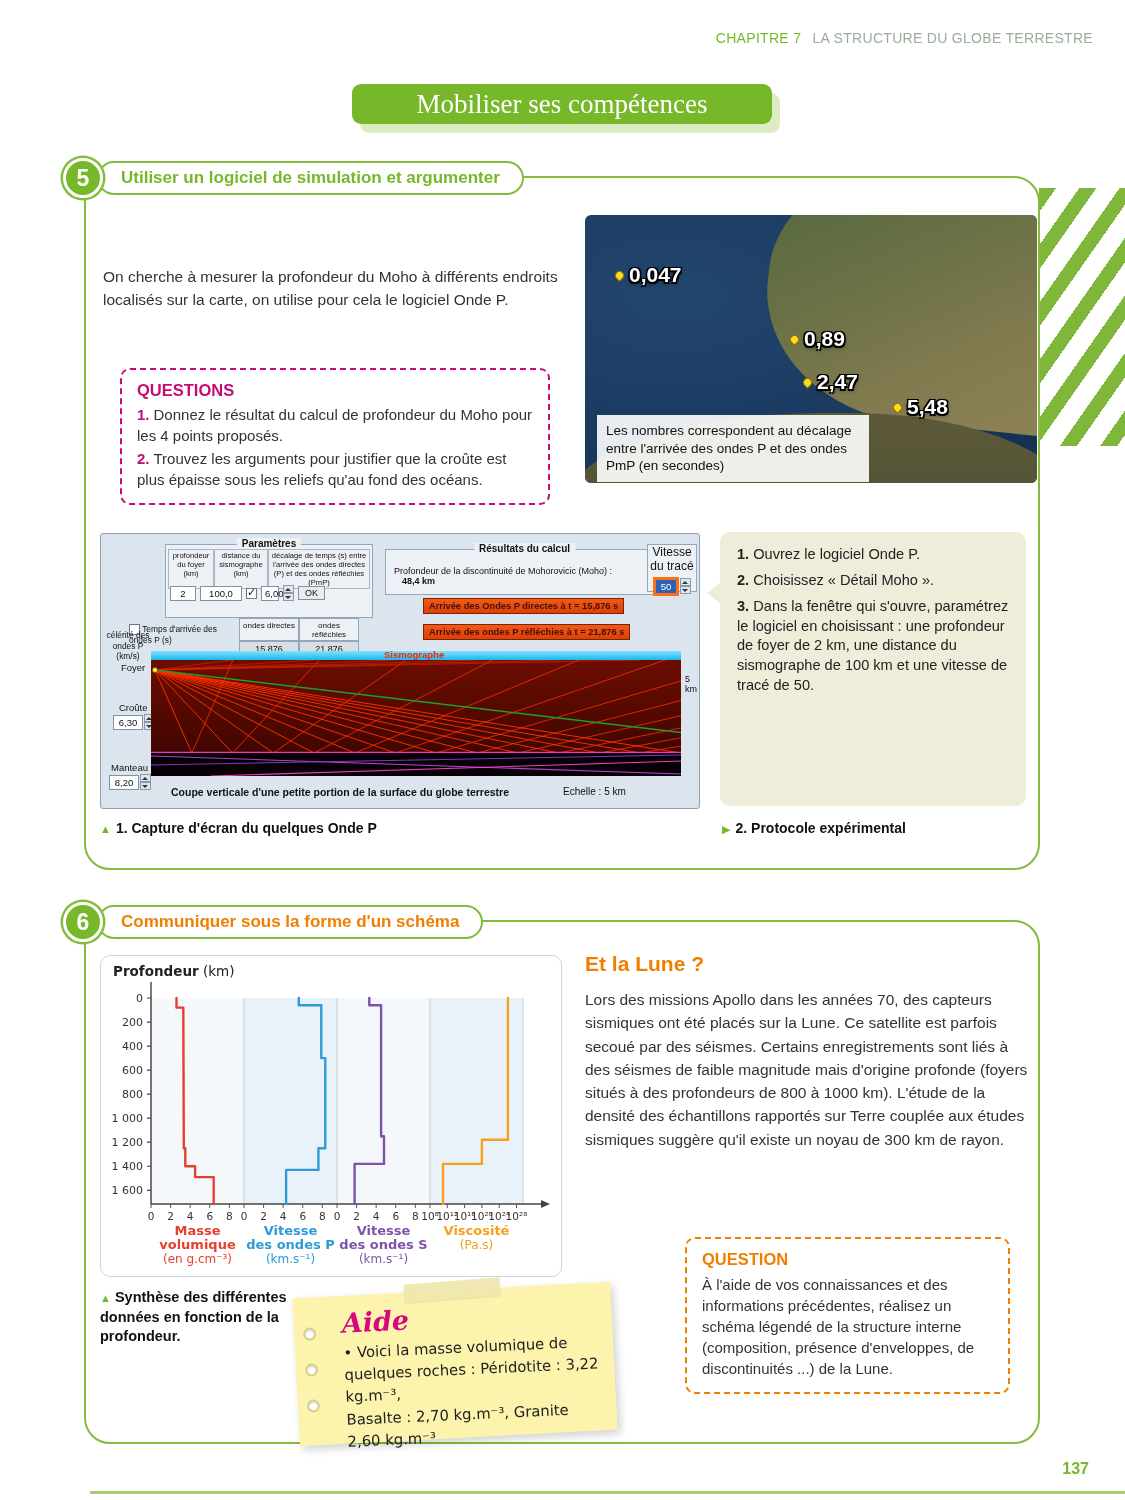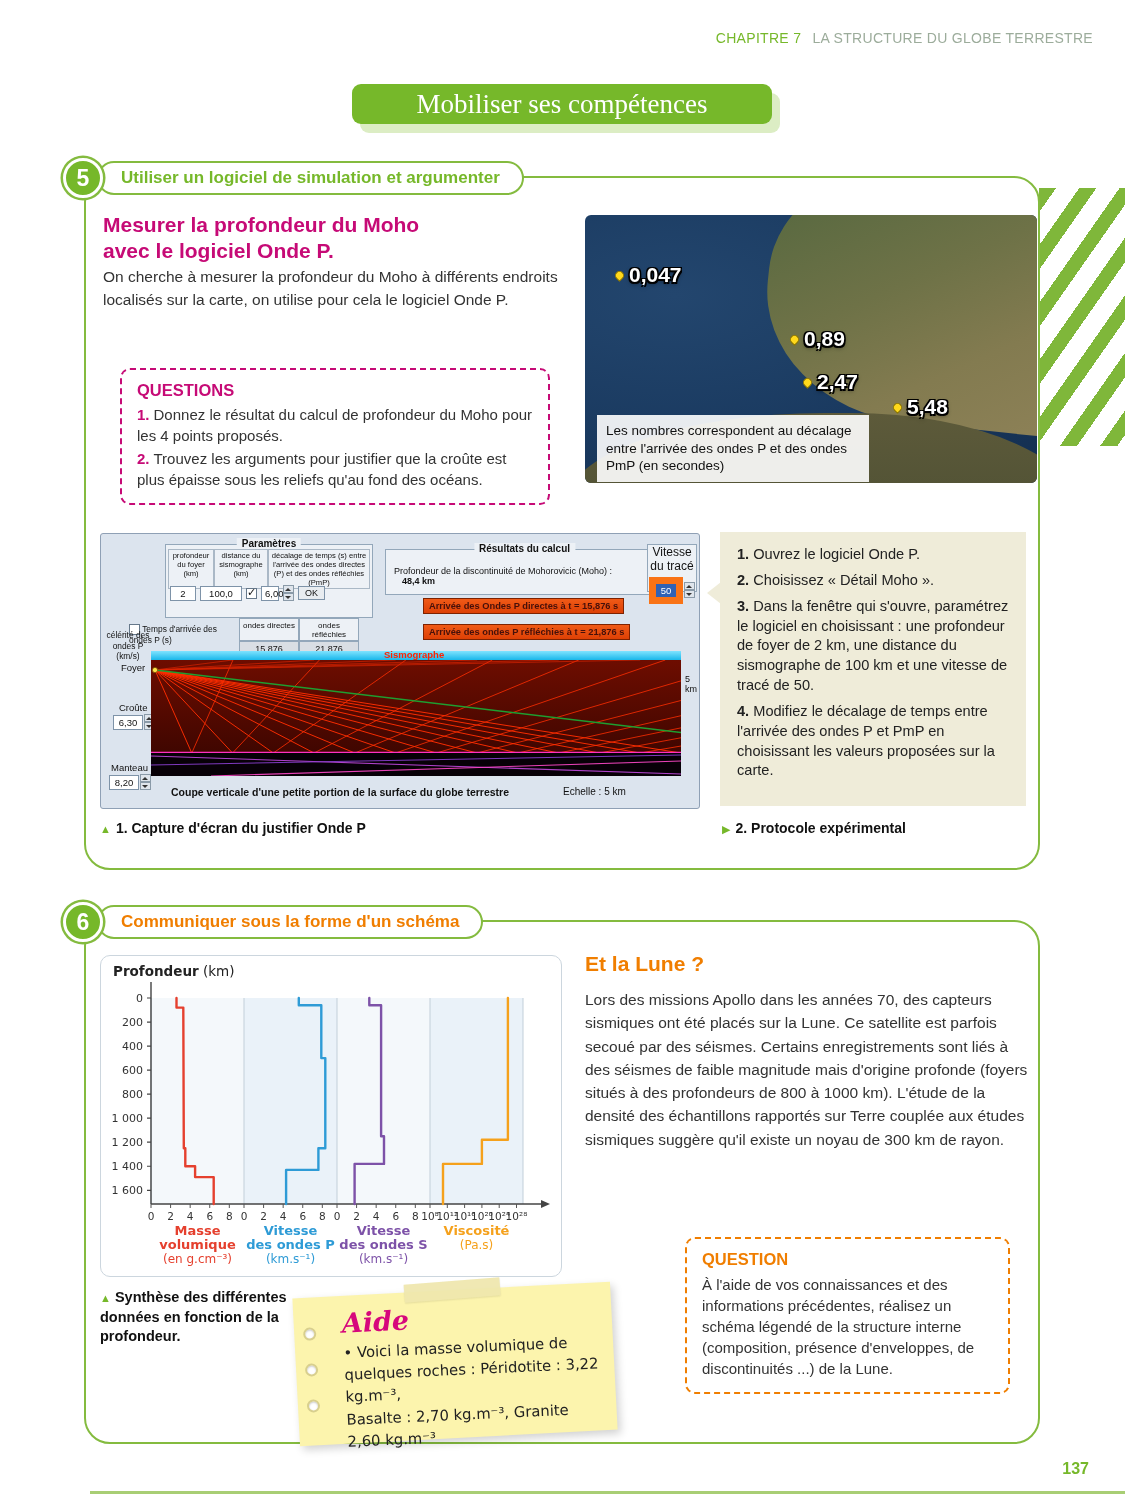--- a/index.html
+++ b/index.html
@@ -74,21 +74,21 @@
   .spin{display:inline-flex;flex-direction:column;width:11px;height:16px;vertical-align:middle;}
   .spin i{flex:1;background:#dfe5ec;border:1px solid #8a9aa8;position:relative;}
   .spin i::after{content:"";position:absolute;left:1px;border:3px solid transparent;}
   .spin .up::after{border-bottom:3.5px solid #333;border-top:none;top:1.5px;}
   .spin .dn::after{border-top:3.5px solid #333;border-bottom:none;top:2px;}
   .result-line{position:absolute;left:8px;top:16px;width:244px;font-size:9px;color:#111;}
   .result-val{font-weight:bold;margin-left:8px;margin-top:12px;}
   #vitesse-box{position:absolute;left:546px;top:10px;width:50px;height:48px;background:#edf1f6;border:1px solid #93a7ba;}
   .vitesse-title{font-size:12px;text-align:center;color:#111;padding-top:0;line-height:1.2;}
   .vitesse-row{display:flex;justify-content:center;align-items:center;margin-top:3px;gap:1px;}
-  .vitesse-val{background:#2f62b5;color:#fff;font-size:9.5px;padding:1px 5px;border:7px solid #f97316;}
+  .vitesse-val{background:#2f62b5;color:#fff;font-size:9.5px;padding:1px 5px;border:3px solid #f97316;}
   .alert{position:absolute;background:linear-gradient(#f05a17,#dd4005);border:1px solid #7e2200;color:#46100a;
          font-size:9.3px;font-weight:bold;padding:2px 5px;white-space:nowrap;}
   #alert1{left:322px;top:64px;} #alert2{left:322px;top:90px;}
   .temps-row{position:absolute;left:28px;top:90px;width:104px;font-size:8.4px;line-height:1.2;color:#111;}
   .ondes-table{position:absolute;left:138px;top:84px;width:120px;display:grid;grid-template-columns:1fr 1fr;}
   .ot-cell{border:1px solid #93a7ba;font-size:8px;text-align:center;padding:1.5px 1px;background:#edf1f6;color:#111;}
   .ot-val{background:#d9dee4;font-size:9px;}
   .celerite{position:absolute;left:4px;top:96px;width:46px;font-size:8.4px;text-align:center;line-height:1.25;color:#111;}
   .side-label{position:absolute;font-size:9.5px;color:#111;}
   #lbl-foyer{left:20px;top:128px;} #lbl-croute{left:18px;top:168px;} #lbl-manteau{left:10px;top:228px;}
@@ -102,21 +102,21 @@
   .sismo-label{position:absolute;left:233px;top:-2px;color:#ff2200;font-size:9.5px;font-weight:bold;z-index:2;}
   .fivekm{position:absolute;left:584px;top:140px;font-size:9px;color:#111;}
   .sw-caption{position:absolute;left:70px;top:252px;width:390px;font-size:10.5px;font-weight:bold;color:#111;}
   .sw-echelle{position:absolute;left:462px;top:252px;font-size:10px;color:#111;}
 
   
   .figcap{position:absolute;font-size:14px;color:#111;}
   .figcap .tri{color:#76b82a;font-size:11px;margin-right:5px;}
   .figcap b{font-weight:bold;}
   #figcap1{left:100px;top:820px;} #figcap2{left:722px;top:820px;}
-  .protocol{position:absolute;left:720px;top:532px;width:306px;height:274px;background:#efecd9;border-radius:0;
+  .protocol{position:absolute;left:720px;top:532px;width:306px;height:274px;background:#efecd9;border-radius:10px;
             padding:13px 17px 8px 17px;}
   .protocol::before{content:"";position:absolute;left:-13px;top:50px;border-top:11px solid transparent;
             border-bottom:11px solid transparent;border-right:14px solid #efecd9;}
   .pstep{font-size:14.6px;line-height:1.36;color:#222;margin-bottom:6px;}
   .pstep b{font-weight:bold;}
 
   
   .chart-panel{position:absolute;left:100px;top:955px;width:462px;height:322px;background:#fff;
                border:1.5px solid #ccd6de;border-radius:10px;overflow:hidden;}
   #moon-chart{display:block;}
@@ -153,24 +153,20 @@
     <span class="chapter-label">CHAPITRE 7</span>
     <span class="chapter-title">LA STRUCTURE DU GLOBE TERRESTRE</span>
   </div>
   <div class="banner">Mobiliser ses compétences</div>
   <div class="stripes"></div>
 
   <div id="ex5-box" class="ex-box"></div>
   <div id="badge5" class="badge">5</div>
   <div id="pill5" class="skill-pill">Utiliser un logiciel de simulation et argumenter</div>
 
-  <div class="ex5-title">
-    <span>Mesurer la profondeur du Moho</span><br>
-    <span>avec le logiciel Onde P.</span>
-  </div>
   <div class="ex5-intro">On cherche à mesurer la profondeur du Moho à différents endroits localisés sur la carte, on utilise pour cela le logiciel Onde P.</div>
 
   <div class="questions-box">
     <div class="qbox-title">QUESTIONS</div>
     <div class="q-item">
       <span class="q-num">1.</span><span>Donnez le résultat du calcul de profondeur du Moho pour les 4 points proposés.</span>
     </div>
     <div class="q-item">
       <span class="q-num">2.</span><span>Trouvez les arguments pour justifier que la croûte est plus épaisse sous les reliefs qu'au fond des océans.</span>
     </div>
@@ -309,28 +305,27 @@
       </div>
       <div class="sismo-label">Sismographe</div>
     </div>
     <div class="fivekm">5 km</div>
 
     <div class="sw-caption">Coupe verticale d'une petite portion de la surface du globe terrestre</div>
     <div class="sw-echelle">Echelle : 5 km</div>
   </div>
 
   <div id="figcap1" class="figcap">
-    <span class="tri">▲</span><b><span>1.</span> <span>Capture d'écran du justifier Onde P</span></b>
+    <span class="tri">▲</span><b><span>1.</span> <span>Capture d'écran du quelques Onde P</span></b>
   </div>
 
   <div class="protocol">
     <div class="pstep"><b>1.</b> <span>Ouvrez le logiciel Onde P.</span></div>
     <div class="pstep"><b>2.</b> <span>Choisissez « Détail Moho ».</span></div>
     <div class="pstep"><b>3.</b> <span>Dans la fenêtre qui s'ouvre, paramétrez le logiciel en choisissant : une profondeur de foyer de 2 km, une distance du sismographe de 100 km et une vitesse de tracé de 50.</span></div>
-    <div class="pstep"><b>4.</b> <span>Modifiez le décalage de temps entre l'arrivée des ondes P et PmP en choisissant les valeurs proposées sur la carte.</span></div>
   </div>
 
   <div id="figcap2" class="figcap">
     <span class="tri">▶</span><b><span>2.</span> <span>Protocole expérimental</span></b>
   </div>
 
   <div id="ex6-box" class="ex-box"></div>
   <div id="badge6" class="badge">6</div>
   <div id="pill6" class="skill-pill">Communiquer sous la forme d'un schéma</div>
 

